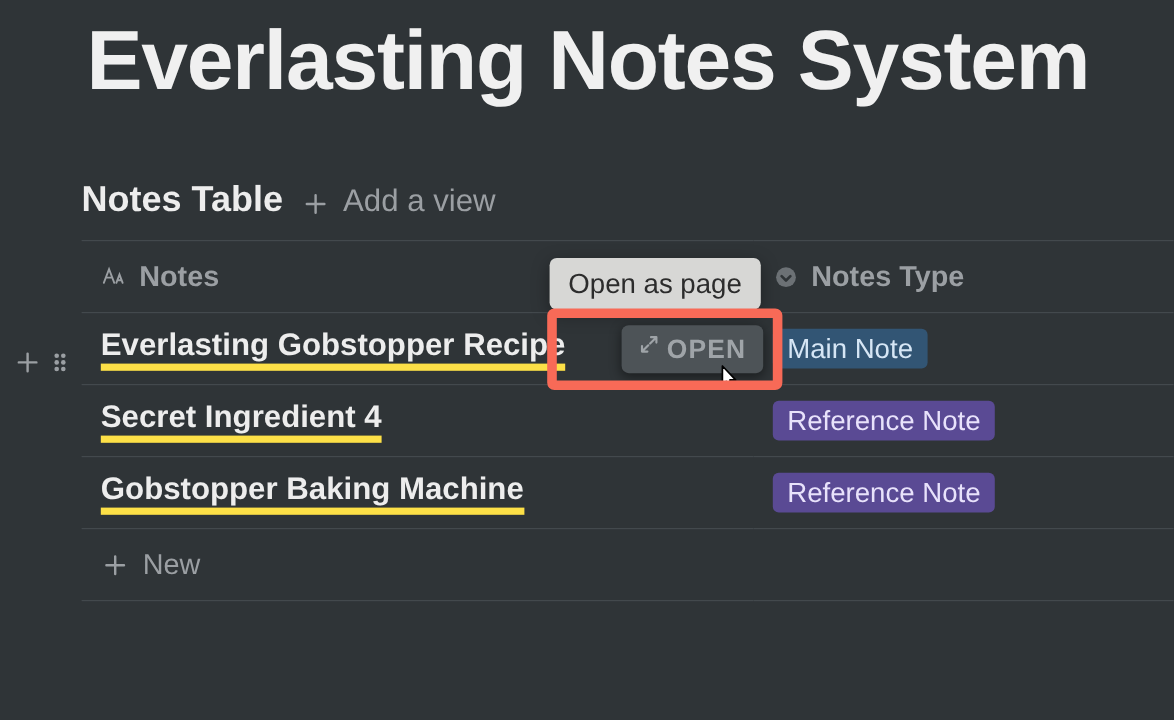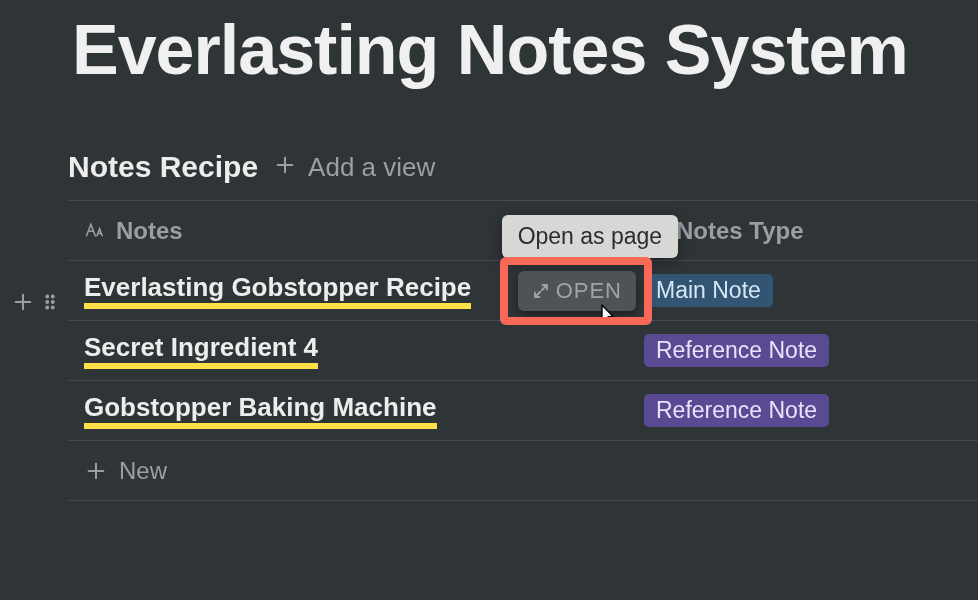--- a/index.html
+++ b/index.html
@@ -19,21 +19,21 @@
     --highlight:#f86a57;
   }
   html,body{margin:0;padding:0;background:var(--bg);color:var(--fg);
     font-family:-apple-system,BlinkMacSystemFont,"Segoe UI",Helvetica,Arial,sans-serif;
     width:978px;height:600px;overflow:hidden;}
   .page-title{font-size:70px;font-weight:800;letter-spacing:-1px;color:#f0f0f0;
     margin:0;padding:10px 0 0 72px;white-space:nowrap;}
   .table-block{margin:60px 0 0 68px;}
   .table-head{display:flex;align-items:center;gap:14px;padding-bottom:16px;}
   .table-title{font-size:30px;font-weight:700;color:#ededed;}
-  .add-view{display:flex;align-items:flex-start;gap:10px;color:var(--fg-dim);
+  .add-view{display:flex;align-items:flex-end;gap:10px;color:var(--fg-dim);
     font-size:26px;cursor:pointer;}
   .plus-icon{display:flex;align-items:center;justify-content:center;width:26px;height:26px;}
   table{border-collapse:collapse;width:920px;position:relative;}
   th,td{border-top:1px solid var(--border);border-bottom:1px solid var(--border);
     text-align:left;vertical-align:middle;height:60px;box-sizing:border-box;}
   th{color:var(--fg-dim);font-weight:500;font-size:24px;padding:0 16px;}
   col.col-notes{width:560px;}
   col.col-type{width:360px;}
   .col-head{display:flex;align-items:center;gap:10px;font-weight:bold;}
   .aa-icon{font-size:20px;color:var(--fg-dim);}
@@ -45,40 +45,40 @@
   td.type-cell{padding:0 16px;}
   .pill{display:inline-block;padding:3px 12px;border-radius:5px;font-size:23px;font-weight:400;}
   .pill.main{background:var(--pill-main-bg);color:var(--pill-main-fg);}
   .pill.ref{background:var(--pill-ref-bg);color:var(--pill-ref-fg);}
   .new-row td{color:var(--fg-dim);font-size:24px;font-weight:500;}
   .new-row .new-content{display:flex;align-items:center;gap:12px;padding-left:16px;cursor:pointer;}
   
   .open-wrap{position:absolute;right:-8px;top:50%;transform:translateY(-50%);}
   .highlight-box{position:absolute;inset:-14px -16px -14px -18px;
     border:8px solid var(--highlight);border-radius:6px;pointer-events:none;}
-  .open-btn{position:relative;display:flex;align-items:center;gap:6px;
+  .open-btn{position:relative;display:flex;align-items:flex-start;gap:6px;
     background:var(--open-btn-bg);color:var(--open-btn-fg);
-    font-size:22px;font-weight:400;letter-spacing:1px;
+    font-size:22px;font-weight:700;letter-spacing:1px;
     padding:7px 14px;border-radius:6px;cursor:pointer;
-    box-shadow:0 3px 10px rgba(0,0,0,.45);}
+    box-shadow:0 3px 10px rgba(0,0,0,.45);margin-left:44px;}
   .tooltip{position:absolute;left:-16px;top:-56px;background:var(--tooltip-bg);
     color:var(--tooltip-fg);font-size:23px;font-weight:500;
     padding:8px 16px;border-radius:6px;white-space:nowrap;
     box-shadow:0 4px 14px rgba(0,0,0,.35);}
   .cursor{position:absolute;left:78px;top:32px;pointer-events:none;}
   svg{display:block;}
 </style>
 </head>
 <body>
 
 <h1 class="page-title">Everlasting Notes System</h1>
 
 <div class="table-block">
   <div class="table-head">
-    <span class="table-title">Notes Recipe</span>
+    <span class="table-title">Notes Table</span>
     <span class="add-view">
       <span class="plus-icon">
         <svg width="22" height="22" viewBox="0 0 24 24">
             <path d="M12 4v16M4 12h16" stroke="#9b9fa3" stroke-width="2.2" stroke-linecap="round"></path>
           </svg>
       </span>
       <span>Add a view</span>
     </span>
   </div>
 

